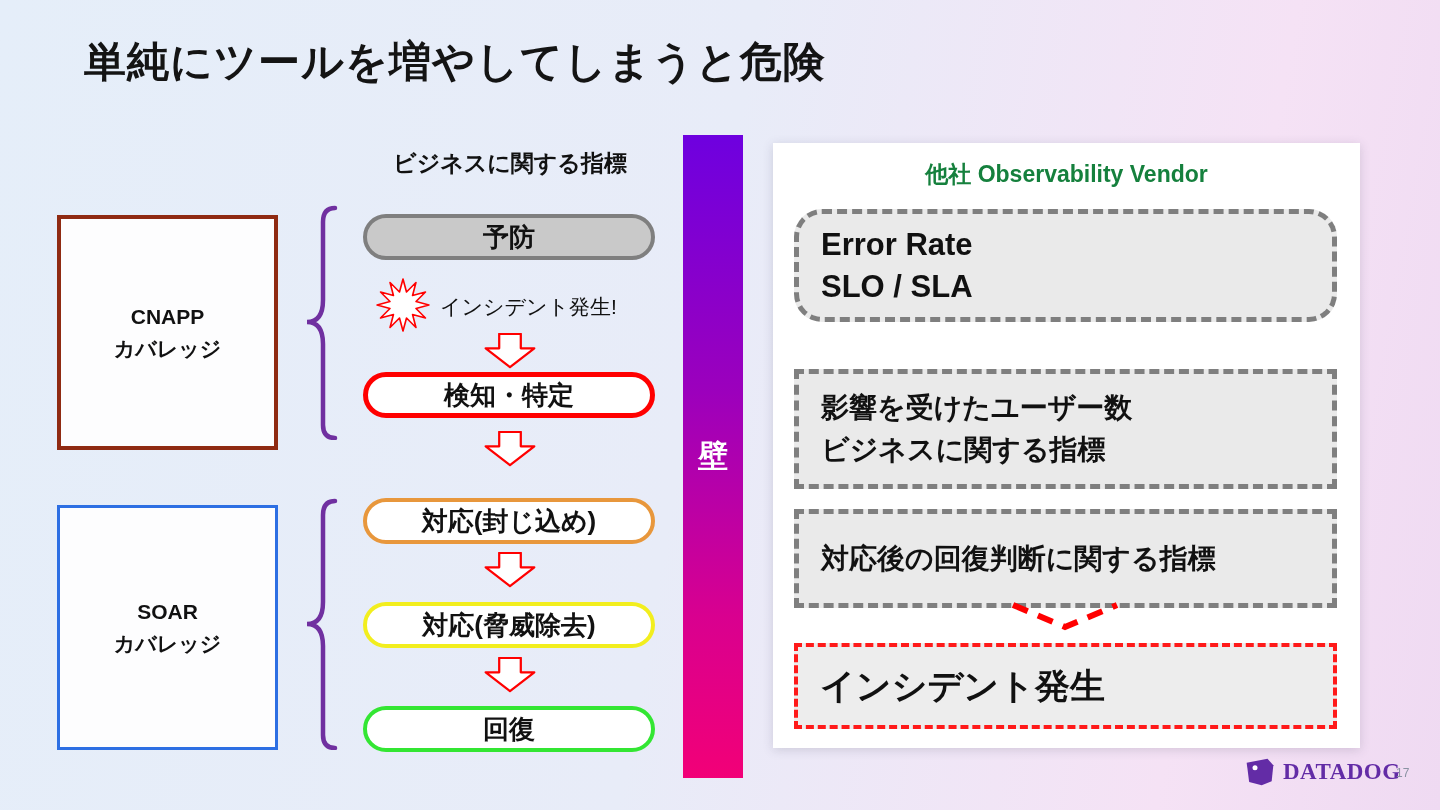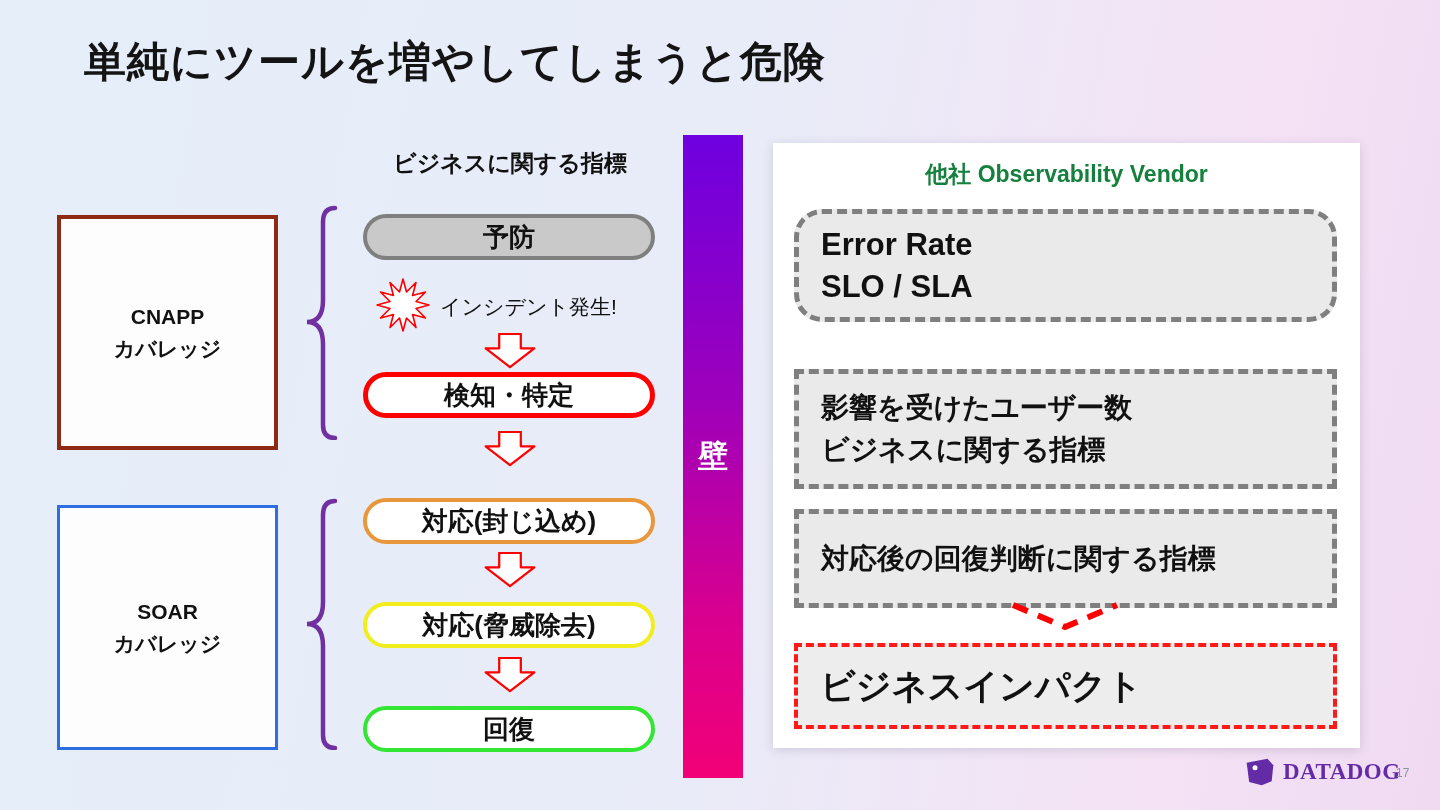--- a/index.html
+++ b/index.html
@@ -156,21 +156,21 @@
 
     <div class="vendor-box vbox3">
       <div>対応後の回復判断に関する指標</div>
     </div>
 
     <svg class="chevron" viewBox="0 0 120 34">
       <path d="M8,6 L60,28 L112,6" fill="none" stroke="#ff0000" stroke-width="6" stroke-dasharray="16 11"></path>
     </svg>
 
     <div class="impact-box">
-      <span>ビジネスインパクト</span>
+      <span>インシデント発生</span>
     </div>
   </div>
 
   <div class="footer-logo">
     <svg width="34" height="30" viewBox="0 0 40 36">
       <path fill="#632ca6" d="M4 7 L29 2 L36 10 L34 29 L22 34 L7 30 Z"></path>
       <circle cx="14" cy="13" r="3" fill="#ffffff"></circle>
     </svg>
     <span class="brand-text">DATADOG</span>
   </div>

